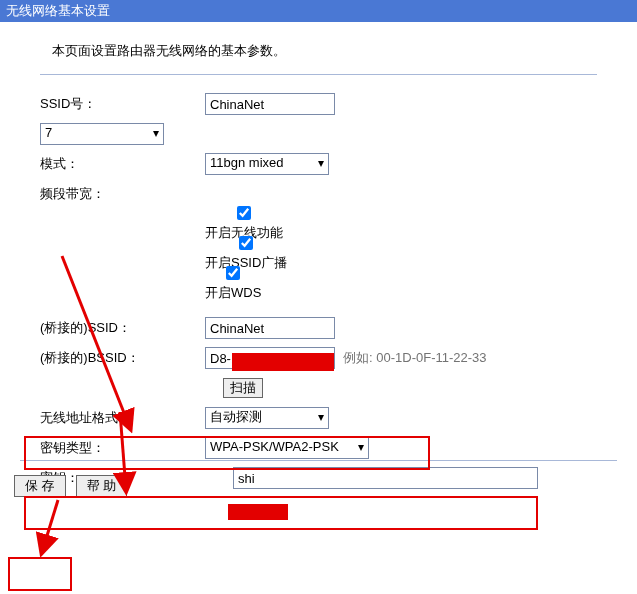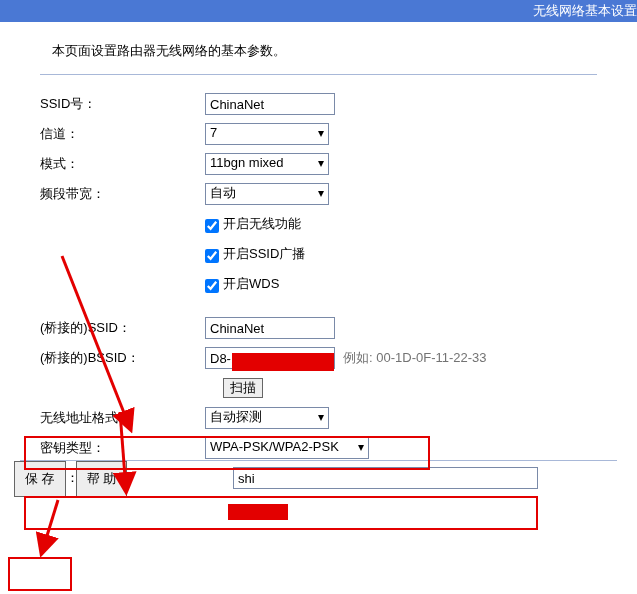--- a/index.html
+++ b/index.html
@@ -17,21 +17,20 @@
     background: #fff;
   }
   .titlebar {
     background: #4a78d4;
     color: #fff;
     height: 22px;
     line-height: 22px;
     padding-left: 6px;
     font-family: "SimSun", sans-serif;
     font-size: 13px;
-    text-align: right;
   }
   .content {
     padding: 20px 20px 10px 20px;
     position: relative;
   }
   .intro {
     margin: 0 0 14px 32px;
     font-size: 13px;
   }
   hr.sep {
@@ -94,23 +93,24 @@
   .select-like.disabled {
     color: #888;
     border-color: #bbb;
   }
   .select-like.disabled::after { color: #aaa; }
   .sel-w1 { width: 100px; }
   .sel-w2 { width: 140px; }
 
   .chk-line {
     display: flex;
-    align-items: flex-end;
+    align-items: center;
     gap: 4px;
     font-size: 13px;
+    flex-direction: column;
   }
   input[type="checkbox"] {
     width: 14px;
     height: 14px;
     margin: 0;
   }
 
   .redbox {
     position: absolute;
     border: 2px solid #e30000;
@@ -118,21 +118,21 @@
   }
   .redact {
     position: absolute;
     background: #e30000;
     pointer-events: none;
   }
 
   .btn {
     font-family: "SimSun", sans-serif;
     font-size: 13px;
-    height: 36px;
+    height: 22px;
     padding: 0 10px;
     border: 1px solid #666;
     background: #eee;
     cursor: pointer;
   }
   .btn-small {
     font-family: "SimSun", sans-serif;
     font-size: 13px;
     height: 20px;
     padding: 0 6px;
@@ -184,38 +184,34 @@
     <div class="form-area">
 
       <div class="row">
         <div class="label-col">SSID号：</div>
         <div class="field-col">
           <input type="text" class="w-mid" value="ChinaNet" style="">
         </div>
       </div>
 
       <div class="row">
-        <div class="label-col">信道：</div>
         <div class="field-col">
           <span class="select-like sel-w1">7</span>
         </div>
       </div>
 
       <div class="row">
         <div class="label-col">模式：</div>
         <div class="field-col">
           <span class="select-like sel-w1">11bgn mixed</span>
         </div>
       </div>
 
       <div class="row">
         <div class="label-col">频段带宽：</div>
-        <div class="field-col">
-          <span class="select-like sel-w1">自动</span>
-        </div>
       </div>
 
       <div class="row">
         <div class="label-col"></div>
         <div class="field-col">
           <label class="chk-line">
             <input type="checkbox" checked="" style="">
             <span>开启无线功能</span>
           </label>
         </div>

